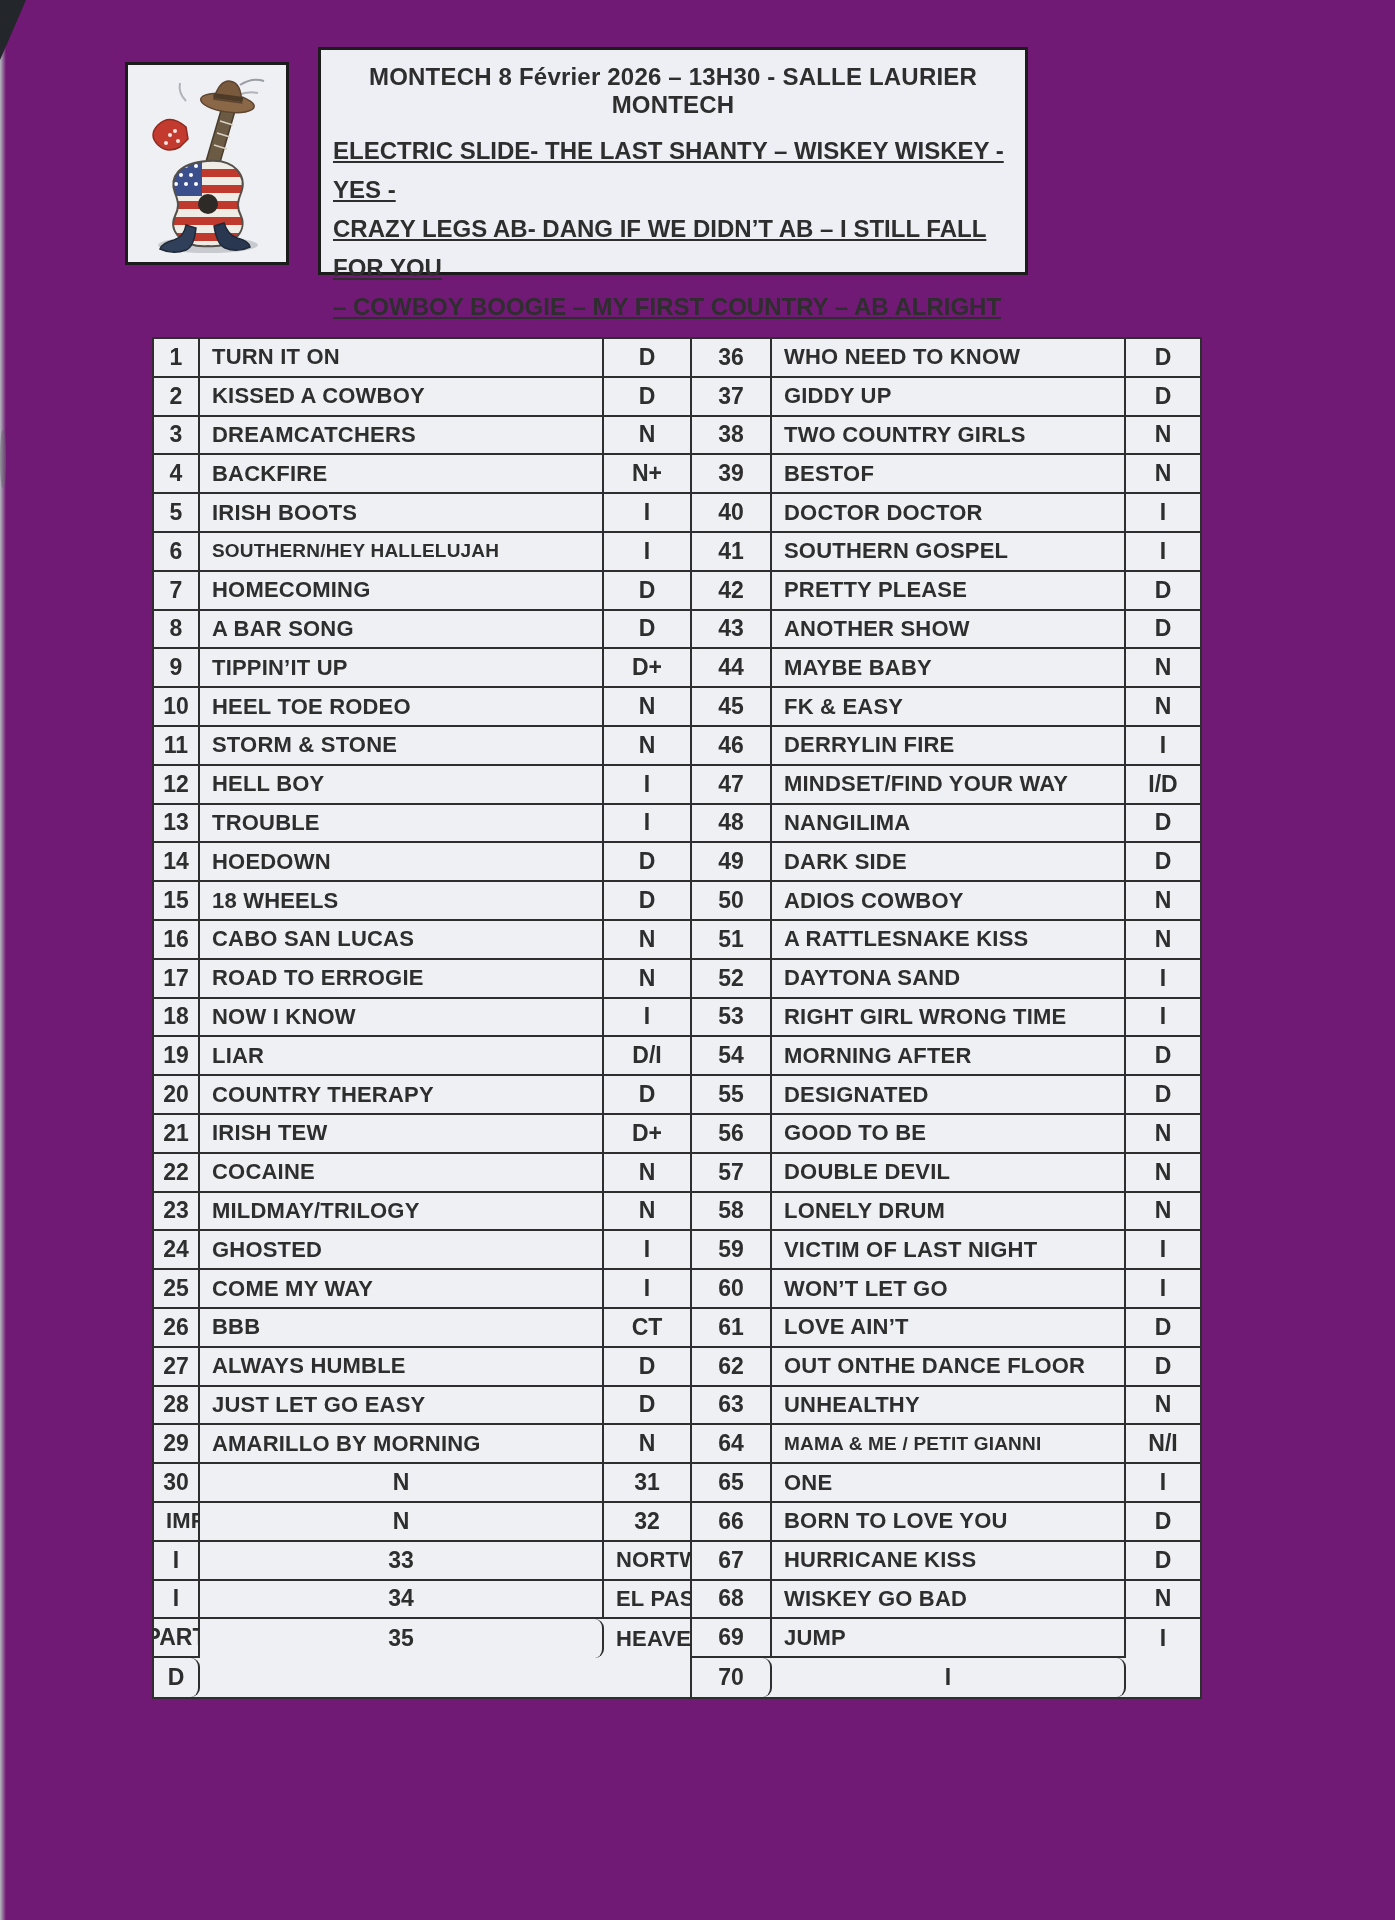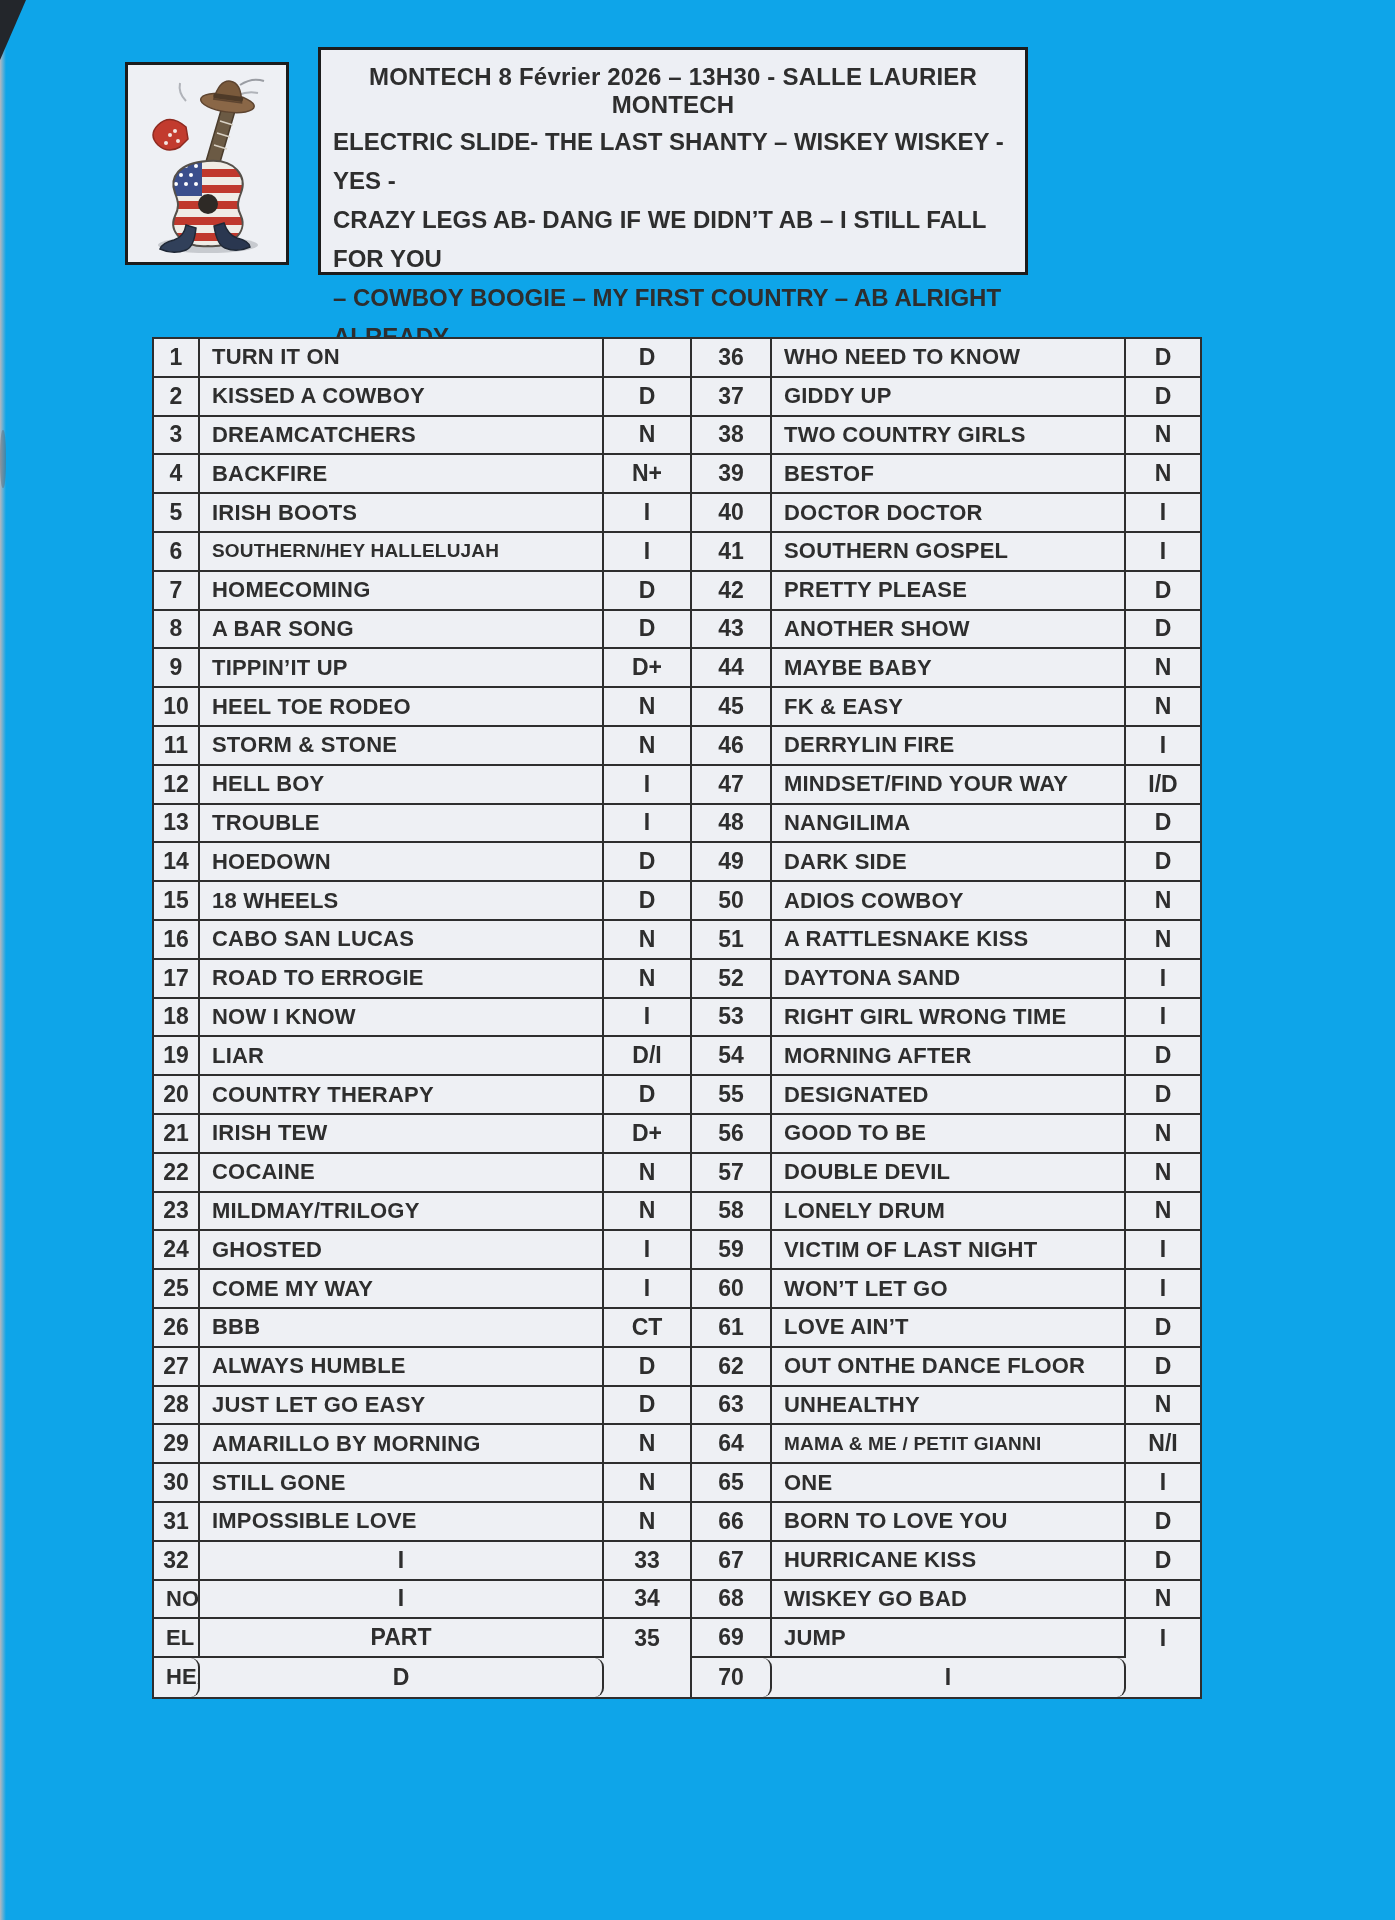--- a/index.html
+++ b/index.html
@@ -1,34 +1,34 @@
 <!DOCTYPE html>
 <html><head>
 <meta charset="utf-8">
 <style>
   html,body{margin:0;padding:0;background:#d8dade;}
   .page{
     position:relative;width:1395px;height:1920px;margin:0 auto;
-    background:#0ea5e9;overflow:hidden;
+    background:#701a75;overflow:hidden;
     font-family:"Liberation Sans",sans-serif;color:#2e2e2e;
   }
   
   .edge-strip{position:absolute;left:0;top:0;width:6px;height:100%;
     background:linear-gradient(90deg,#b4b8bf,rgba(180,184,191,0));}
   .corner-mark{position:absolute;left:0;top:0;width:0;height:0;
     border-left:26px solid #23262b;border-bottom:60px solid transparent;}
   .mark{position:absolute;background:#64676d;border-radius:45%;}
   
   .logo-box{position:absolute;left:125px;top:62px;width:158px;height:197px;
     border:3px solid #1c1c1c;background:#eef0f4;}
   .header-box{position:absolute;left:318px;top:47px;width:704px;height:222px;
     border:3px solid #1c1c1c;background:#edeff4;}
   .header-title{margin:13px 8px 0 8px;text-align:center;
     font-size:24px;font-weight:bold;letter-spacing:.2px;}
-  .program-lines{margin:3px 8px 0 12px;font-size:24px;font-weight:bold;line-height:39px;}
+  .program-lines{margin:12px 8px 0 12px;font-size:24px;font-weight:bold;line-height:39px;text-decoration:underline;}
   
   .ptable{position:absolute;left:152px;top:337px;display:flex;}
   .half{display:grid;grid-auto-rows:38.8px;border:2px solid #2e2e2e;background:#eef0f4;}
   .half.left{grid-template-columns:46px 404px 86px;}
   .half.right{grid-template-columns:80px 354px 74px;border-left:none;}
   .cell{border-right:2px solid #2e2e2e;border-bottom:2px solid #2e2e2e;
     display:flex;align-items:center;overflow:hidden;white-space:nowrap;}
   .cell:nth-child(3n){border-right:none;}
   .cell:nth-last-child(-n+3){border-bottom:none;border-radius:9px;}
   .cell.num{justify-content:center;font-size:23px;font-weight:bold;}
@@ -194,21 +194,20 @@
         <div class="cell num">27</div>
         <div class="cell name">ALWAYS HUMBLE</div>
         <div class="cell level">D</div>
         <div class="cell num">28</div>
         <div class="cell name">JUST LET GO EASY</div>
         <div class="cell level">D</div>
         <div class="cell num">29</div>
         <div class="cell name">AMARILLO BY MORNING</div>
         <div class="cell level">N</div>
         <div class="cell num">30</div>
-        <div class="cell name">STILL GONE</div>
         <div class="cell level">N</div>
         <div class="cell num">31</div>
         <div class="cell name">IMPOSSIBLE LOVE</div>
         <div class="cell level">N</div>
         <div class="cell num">32</div>
         <div class="cell level">I</div>
         <div class="cell num">33</div>
         <div class="cell name">NORTWEST</div>
         <div class="cell level">I</div>
         <div class="cell num">34</div>

